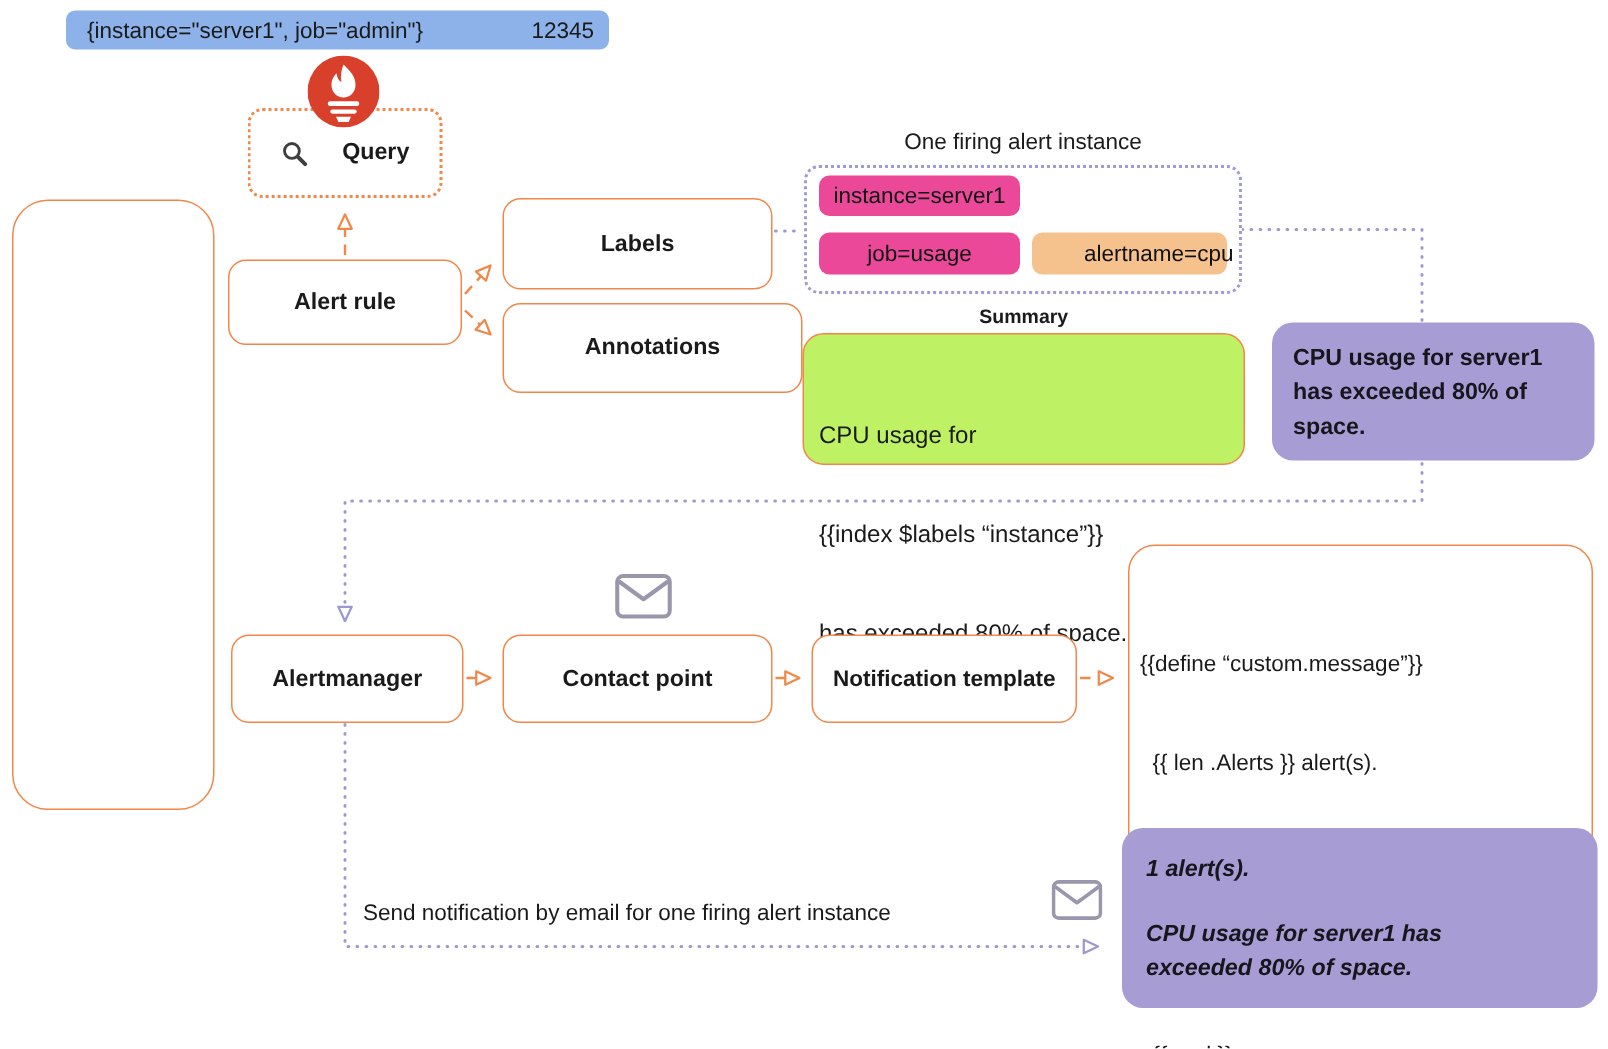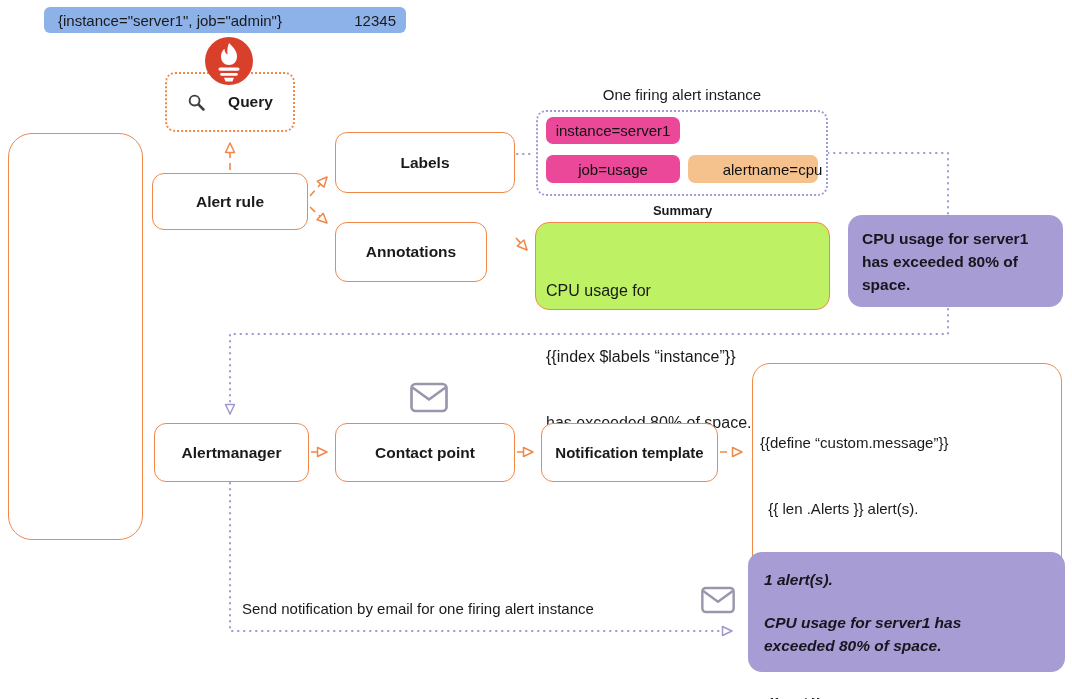--- a/index.html
+++ b/index.html
@@ -37,21 +37,21 @@
     font-weight:bold;font-size:15.5px;z-index:2;box-sizing:border-box;
   }
   #prometheus-icon{left:205px;top:37px;width:48px;height:48px;z-index:4;}
   #grafana-panel{
     left:8px;top:133px;width:135px;height:407px;border:1.6px solid #f0884a;border-radius:24px;
     background:#fff;z-index:2;box-sizing:border-box;
   }
   #grafana-logo{position:absolute;left:25px;top:162px;width:82px;height:82px;}
   #alert-rule-box{left:152px;top:173px;width:156px;height:57px;}
   #labels-box{left:335px;top:132px;width:180px;height:61px;}
-  #annotations-box{left:335px;top:202px;width:152px;height:60px;margin-top:20px;}
+  #annotations-box{left:335px;top:202px;width:200px;height:60px;}
   #firing-title{left:536px;top:86px;width:292px;text-align:center;font-size:15px;z-index:2;}
   #firing-box{
     left:536px;top:110px;width:292px;height:86px;border:2px dotted #9f9bd4;border-radius:10px;
     background:#fff;z-index:2;box-sizing:border-box;
   }
   #badge-instance{left:546px;top:117px;width:134px;height:27px;}
   #badge-job{left:546px;top:155px;width:134px;height:28px;}
   #badge-alertname{left:688px;top:155px;width:130px;height:28px;}
   #summary-title{left:535px;top:203px;width:295px;text-align:center;font-weight:bold;font-size:13px;z-index:2;}
   #summary-box{

